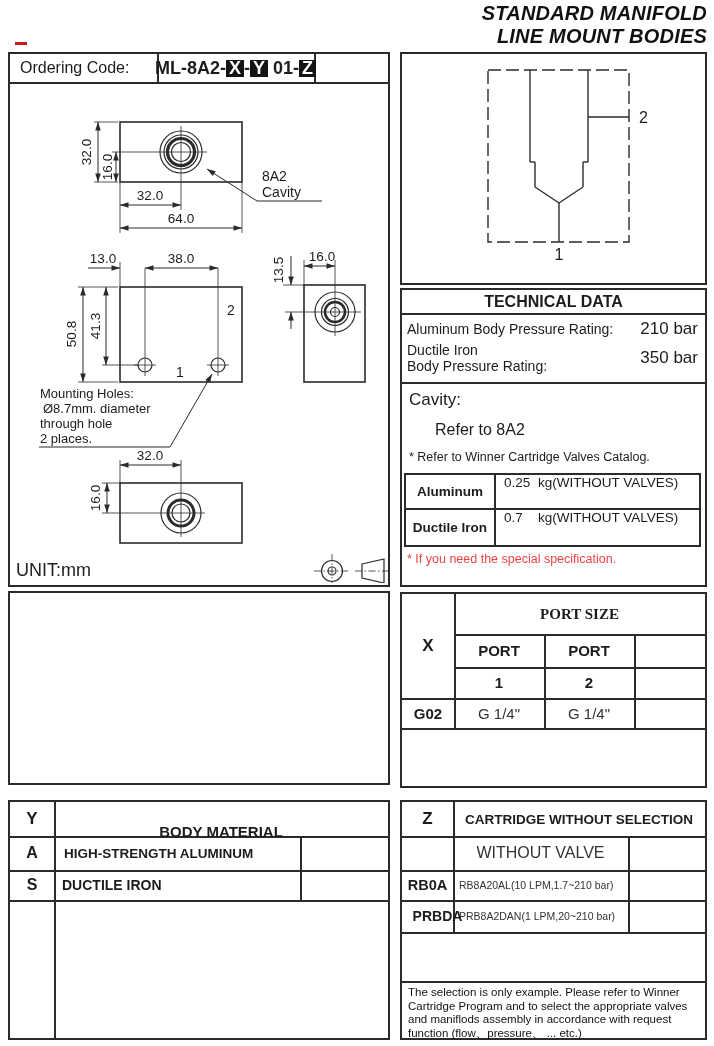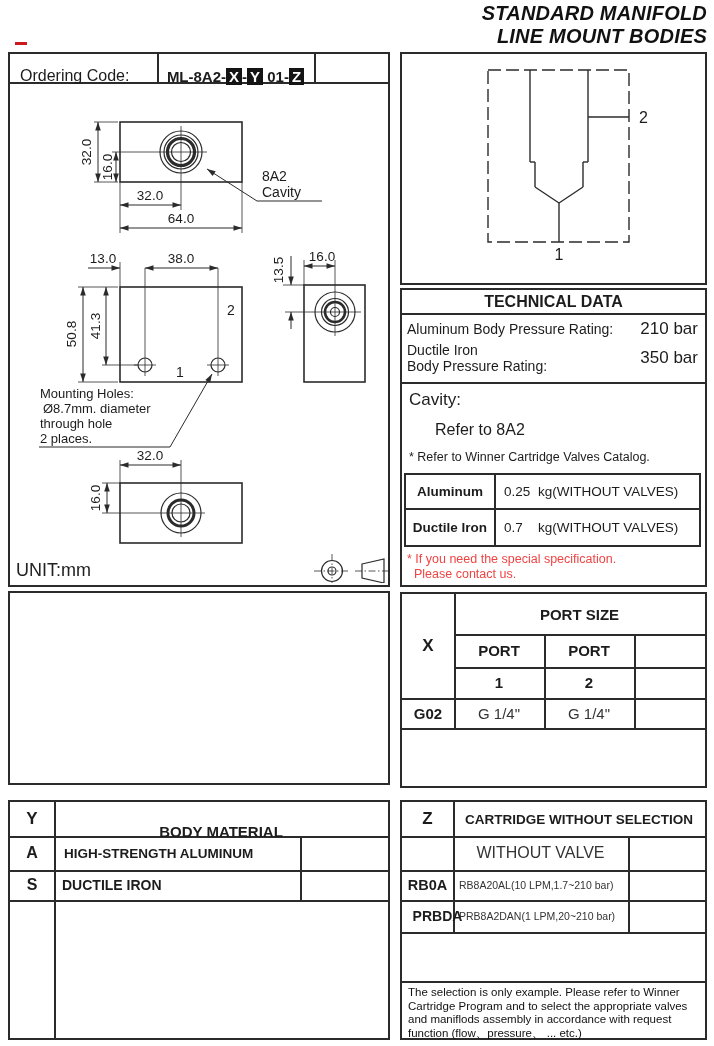--- a/index.html
+++ b/index.html
@@ -28,41 +28,41 @@
             box-sizing:border-box;display:flex;align-items:center;justify-content:center;
             font-weight:bold;font-size:16px;}
   .td-row{position:absolute;left:5px;right:7px;display:flex;justify-content:space-between;align-items:center;}
   .td-lbl{font-size:14px;line-height:16px;}
   .td-val{font-size:17px;}
   .wt-table{position:absolute;left:2px;top:183px;width:297px;height:74px;border:2px solid #2b2b2b;box-sizing:border-box;}
   .wt-row{display:flex;height:50%;box-sizing:border-box;}
   .wt-row:first-child{border-bottom:2px solid #2b2b2b;}
   .wt-c1{width:90px;border-right:2px solid #2b2b2b;display:flex;align-items:center;justify-content:center;
          font-size:13.5px;box-sizing:border-box;font-weight:bold;}
-  .wt-c2{flex:1;display:flex;align-items:center;font-size:13.5px;padding-left:8px;}
+  .wt-c2{flex:1;display:flex;align-items:flex-start;font-size:13.5px;padding-left:8px;}
   .wt-v{display:inline-block;width:34px;}
   .smallnote{font-size:12.5px;line-height:15px;color:#ef4444;}
 </style>
 </head>
 <body>
 
 <div class="page">
 
   <div class="title">
     <div>STANDARD MANIFOLD</div>
     <div>LINE MOUNT BODIES</div>
   </div>
   <div class="redmark"></div>
 
   <div class="box" style="left:8px;top:52px;width:382px;height:535px;">
     <div class="ord-row">
       <div class="vl" style="left:147px;top:0;height:28px;"></div>
       <div class="vl" style="left:304px;top:0;height:28px;"></div>
-      <div class="cell left" style="left:0;top:8px;width:147px;height:28px;padding-left:10px;font-size:16px;">Ordering Code:</div>
-      <div class="cell" style="left:147px;top:8px;width:157px;height:28px;font-size:15px;font-weight:bold;">
+      <div class="cell left" style="left:0;top:0;width:147px;height:28px;padding-left:10px;font-size:16px;">Ordering Code:</div>
+      <div class="cell" style="left:147px;top:0;width:157px;height:28px;font-size:18px;font-weight:bold;">
           <span>ML-8A2-</span>
           <span class="inv">X</span>
           <span>-</span>
           <span class="inv">Y</span>
           <span style="white-space:pre;"> 01-</span>
           <span class="inv">Z</span>
         </div>
     </div>
 
     <svg width="378" height="501" viewBox="0 0 378 501" style="position:absolute;left:0;top:28px;">
@@ -237,36 +237,35 @@
       <div class="wt-row">
         <div class="wt-c1">Ductile Iron</div>
         <div class="wt-c2">
           <span class="wt-v">0.7</span>
           <span>kg(WITHOUT VALVES)</span>
         </div>
       </div>
     </div>
     <div class="smallnote" style="position:absolute;left:5px;top:262px;">
       <div>* If you need the special specification.</div>
-      <div style="padding-left:7px;">Please contact us.</div>
     </div>
   </div>
 
   <div class="box" style="left:8px;top:591px;width:382px;height:194px;"></div>
 
   <div class="box" style="left:400px;top:592px;width:307px;height:196px;">
     <div class="vl" style="left:52px;top:0;height:134px;"></div>
     <div class="vl" style="left:142px;top:40px;height:94px;"></div>
     <div class="vl" style="left:232px;top:40px;height:94px;"></div>
     <div class="hl" style="left:52px;top:40px;width:251px;"></div>
     <div class="hl" style="left:52px;top:73px;width:251px;"></div>
     <div class="hl" style="left:0;top:104px;width:303px;"></div>
     <div class="hl" style="left:0;top:134px;width:303px;"></div>
     <div class="cell b" style="left:0;top:0;width:52px;height:104px;font-size:17px;">X</div>
-    <div class="cell b" style="left:52px;top:0;width:251px;height:40px;font-size:15px;">PORT SIZE</div>
+    <div class="cell b" style="left:52px;top:0;width:251px;height:40px;font-size:15px;font-family:Liberation Serif, serif;">PORT SIZE</div>
     <div class="cell b" style="left:52px;top:40px;width:90px;height:33px;font-size:15px;">PORT</div>
     <div class="cell b" style="left:142px;top:40px;width:90px;height:33px;font-size:15px;">PORT</div>
     <div class="cell b" style="left:52px;top:73px;width:90px;height:31px;font-size:15px;">1</div>
     <div class="cell b" style="left:142px;top:73px;width:90px;height:31px;font-size:15px;">2</div>
     <div class="cell b" style="left:0;top:104px;width:52px;height:30px;font-size:15px;">G02</div>
     <div class="cell" style="left:52px;top:104px;width:90px;height:30px;font-size:15px;color:#333;">G 1/4"</div>
     <div class="cell" style="left:142px;top:104px;width:90px;height:30px;font-size:15px;color:#333;">G 1/4"</div>
   </div>
 
   <div class="box" style="left:8px;top:800px;width:382px;height:240px;">

